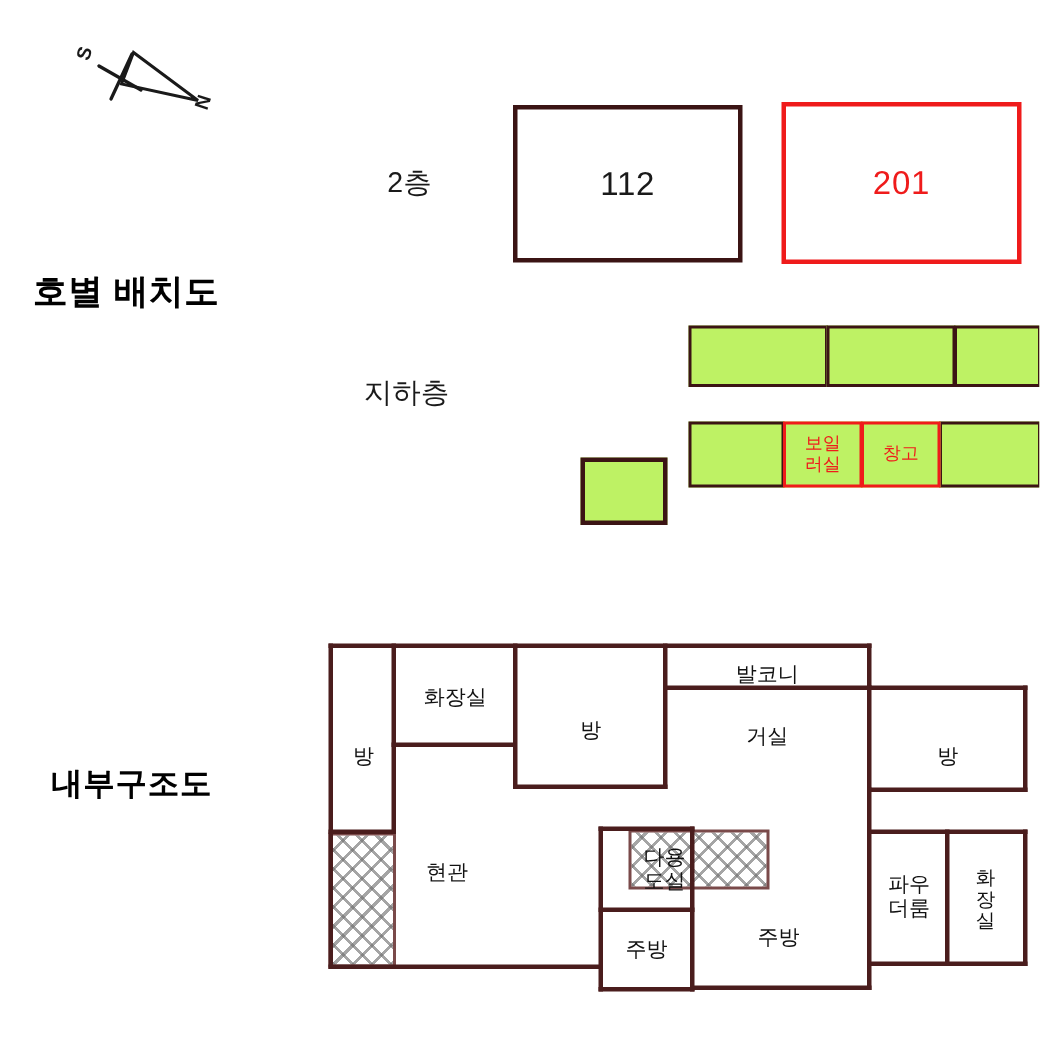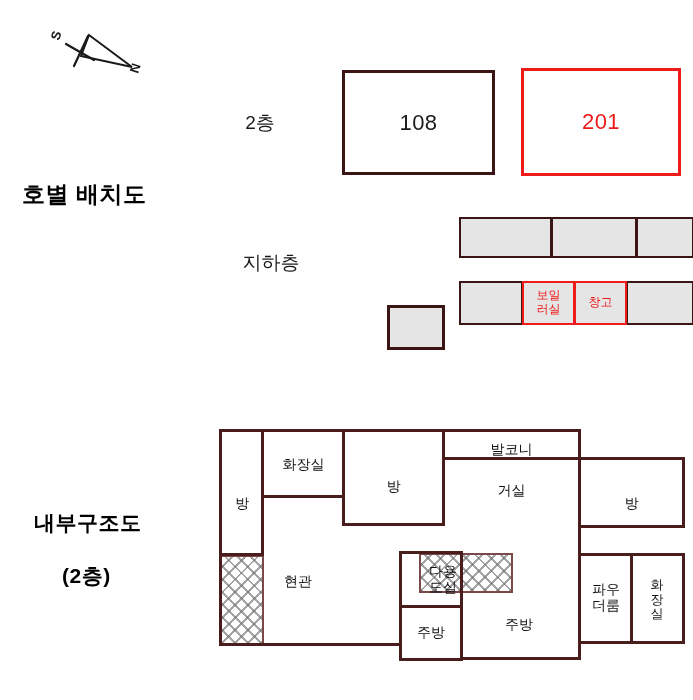--- a/index.html
+++ b/index.html
@@ -59,21 +59,21 @@
     justify-content: flex-start;
     font-size: 21px;
     font-weight: bold;
   }
 
   
   .floor-label {
     font-size: 19px;
     color: #1a1a1a;
   }
-  #label-floor2 { left: 225px; top: 110px; width: 70px; height: 26px; }
+  #label-floor2 { left: 238px; top: 110px; width: 70px; height: 26px; }
   #label-basement { left: 226px; top: 250px; width: 90px; height: 26px; }
 
   
   #compass { left: 48px; top: 22px; width: 110px; height: 60px; }
   #compass svg { display: block; }
 
   
   .unit-box {
     border-style: solid;
     background: #ffffff;
@@ -96,21 +96,21 @@
     border-width: 3px;
     border-color: #ef1b1b;
   }
   #unit-201 .unit-num { color: #ef1b1b; }
 
   
   .bcell {
     border-style: solid;
     border-width: 2px;
     border-color: #3b1414;
-    background: #e5e5e5;
+    background: #bef264;
     display: flex;
     align-items: center;
     justify-content: center;
     font-size: 12px;
     line-height: 1.15;
     white-space: pre-line;
     text-align: center;
   }
   .bcell.red {
     border-color: #ef1b1b;
@@ -188,21 +188,21 @@
         <text x="90" y="52" transform="rotate(-72 90 52)">N</text>
       </g>
     </svg>
   </div>
 
   <div class="label section-title" id="title-layout">호별 배치도</div>
 
   <div class="label floor-label" id="label-floor2">2층</div>
 
   <div class="abs unit-box" id="unit-202">
-    <span class="unit-num">108</span>
+    <span class="unit-num">112</span>
   </div>
 
   <div class="abs unit-box" id="unit-201">
     <span class="unit-num">201</span>
   </div>
 
   <div class="label floor-label" id="label-basement">지하층</div>
 
   <div class="abs bcell" id="b-top-1"></div>
   <div class="abs bcell" id="b-top-2"></div>
@@ -210,21 +210,20 @@
 
   <div class="abs bcell" id="b-bot-1"></div>
   <div class="abs bcell red" id="b-bot-2">보일
 러실</div>
   <div class="abs bcell red" id="b-bot-3">창고</div>
   <div class="abs bcell" id="b-bot-4"></div>
 
   <div class="abs bcell" id="b-detached"></div>
 
   <div class="label section-title" id="title-interior">내부구조도</div>
-  <div class="label section-title" id="title-interior-sub">(2층)</div>
 
   <div class="abs" id="floorplan">
 
     <div class="hatch" style="left:0px; top:126px; width:45px; height:90px;"></div>
     <div class="hatch" style="left:200px; top:124px; width:94px; height:40px;"></div>
 
     <div class="wall" style="left:0px; top:0px; width:224px; height:3px;"></div>
 
     <div class="wall" style="left:224px; top:0px; width:138px; height:3px;"></div>
 

